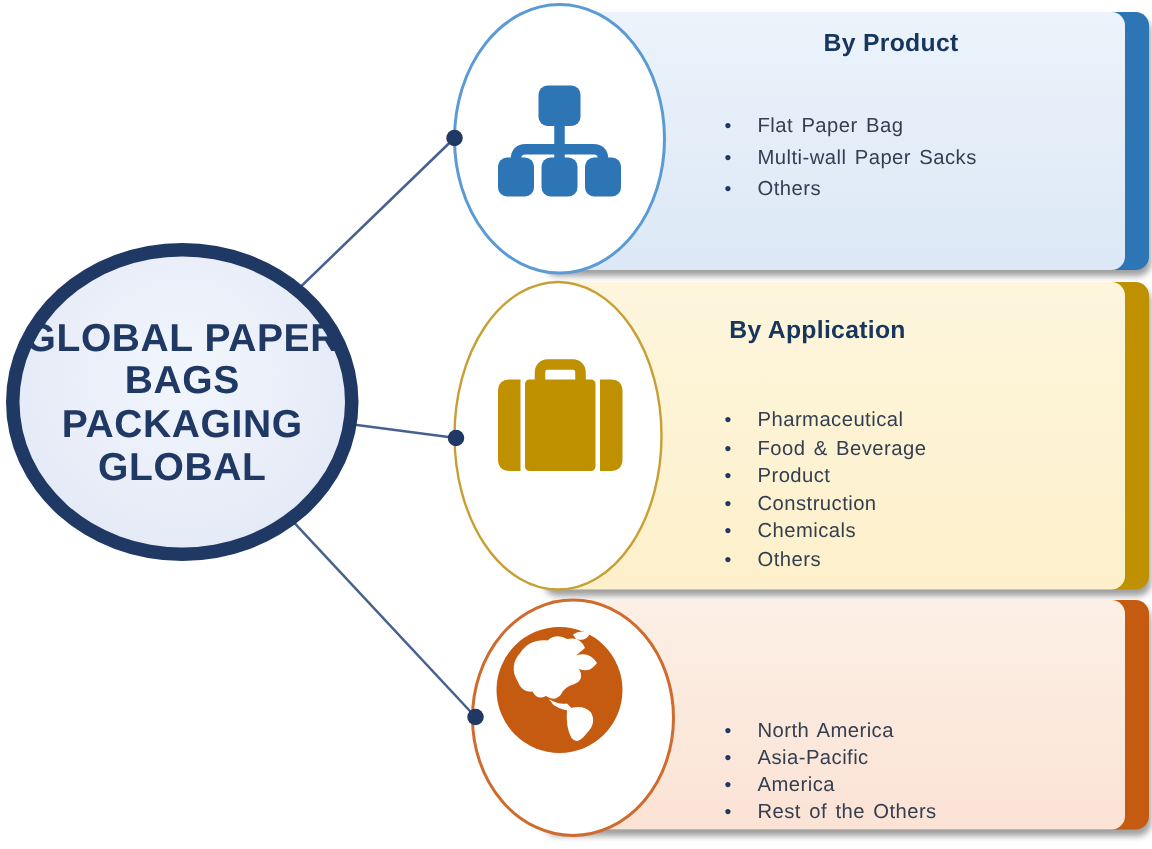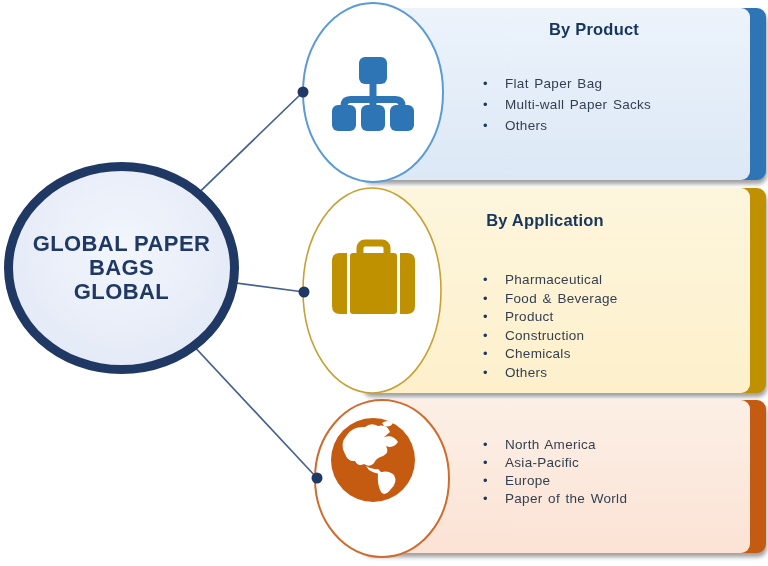--- a/index.html
+++ b/index.html
@@ -48,37 +48,37 @@
     font-size:13.5px;color:#333f50;
     letter-spacing:0.3px;word-spacing:1.5px;white-space:nowrap;
   }
   .plist li::before{
     content:"\2022";
     position:absolute;left:3px;top:0;
     color:#1f3864;font-size:13px;
   }
   .list-1{top:57px;}  .list-1 li{line-height:21px;}
   .list-2{top:255px;} .list-2 li{line-height:18.5px;}
-  .list-3{top:420px;} .list-3 li{line-height:18px;}
+  .list-3{top:462px;} .list-3 li{line-height:18px;}
 
   
   .overlay{position:absolute;left:0;top:0;z-index:5;pointer-events:none;}
 
   
   .center-circle{
     position:absolute;left:4px;top:162px;
     width:217px;height:194px;
     border:9px solid #1f3864;border-radius:50%;
     background:radial-gradient(circle at 50% 40%, #f2f6fc 0%, #e8edf8 55%, #dee6f4 100%);
     display:flex;align-items:center;justify-content:center;
     z-index:6;
   }
   .center-text{
     text-align:center;
-    font-size:22px;font-weight:bold;color:#1f3864;
+    font-size:26px;font-weight:bold;color:#1f3864;
     line-height:1.1;letter-spacing:0.4px;
   }
 </style>
 </head>
 <body>
 
 <div class="canvas">
 
   <div class="panel panel-p1">
     <div class="panel-body body-p1"></div>
@@ -102,22 +102,22 @@
     <li>Pharmaceutical</li>
     <li>Food &amp; Beverage</li>
     <li>Product</li>
     <li>Construction</li>
     <li>Chemicals</li>
     <li>Others</li>
   </ul>
   <ul class="plist list-3">
     <li>North America</li>
     <li>Asia-Pacific</li>
-    <li>Europe</li>
-    <li>Paper of the World</li>
+    <li>America</li>
+    <li>Rest of the Others</li>
   </ul>
 
   <svg class="overlay" width="768" height="566" viewBox="0 0 768 566">
 
     <line x1="121" y1="268" x2="303" y2="92" stroke="#46618f" stroke-width="1.7"></line>
     <line x1="121" y1="268" x2="304" y2="292" stroke="#46618f" stroke-width="1.7"></line>
     <line x1="121" y1="268" x2="317" y2="478" stroke="#46618f" stroke-width="1.7"></line>
 
     <ellipse cx="373" cy="92.5" rx="70" ry="89.5" fill="#ffffff" stroke="#5b9bd5" stroke-width="2"></ellipse>
     <ellipse cx="372" cy="290.5" rx="69" ry="102.5" fill="#ffffff" stroke="#c7a035" stroke-width="1.6"></ellipse>
@@ -152,17 +152,18 @@
 
     <circle cx="303" cy="92" r="5.5" fill="#1f3864"></circle>
     <circle cx="304" cy="292" r="5.5" fill="#1f3864"></circle>
     <circle cx="317" cy="478" r="5.5" fill="#1f3864"></circle>
   </svg>
 
   <div class="center-circle">
     <div class="center-text">
       <div>GLOBAL PAPER</div>
       <div>BAGS</div>
+      <div>PACKAGING</div>
       <div>GLOBAL</div>
     </div>
   </div>
 
 </div>
 
 </body></html>

